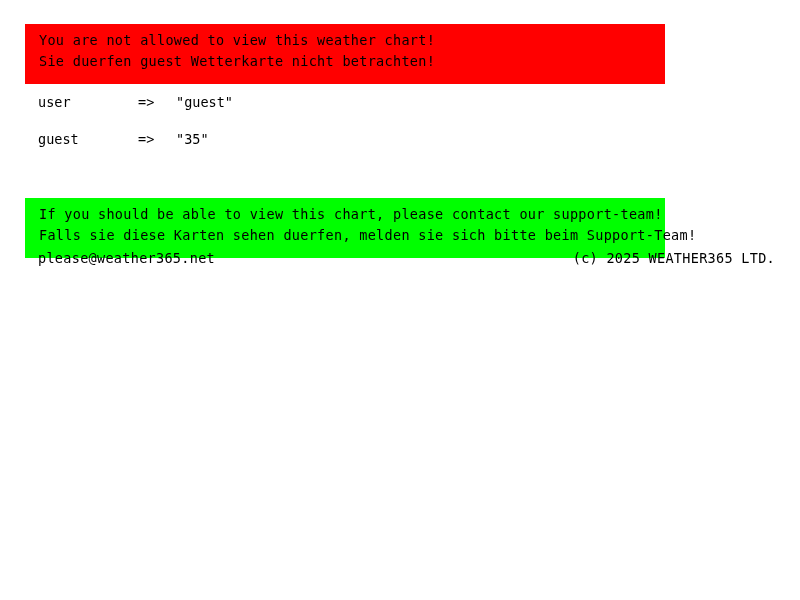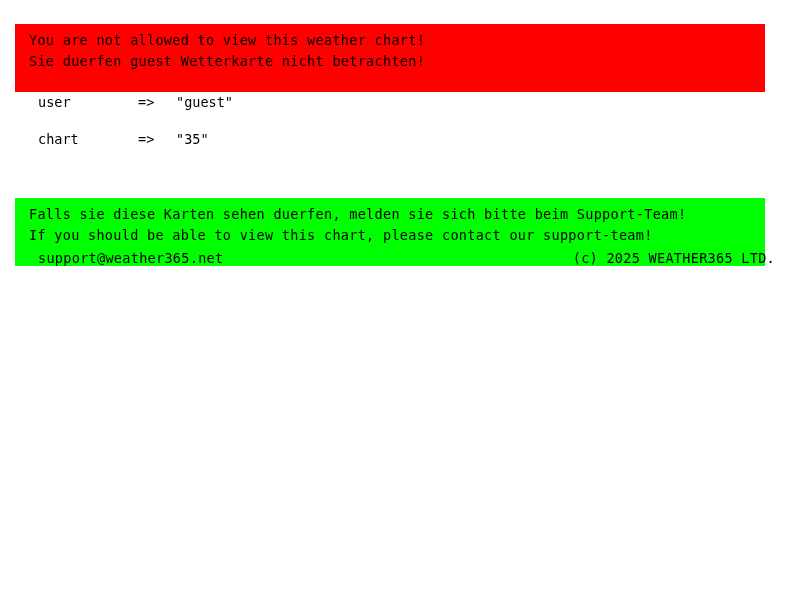--- a/index.html
+++ b/index.html
@@ -15,24 +15,24 @@
     font-size: 13.5px;
     color: #000000;
   }
   .page {
     position: relative;
     width: 800px;
     height: 600px;
   }
   .banner {
     position: absolute;
-    left: 15px;
-    width: 750px;
+    left: 25px;
+    width: 640px;
     box-sizing: border-box;
-    padding: 6px 14px 20px 14px;
+    padding: 6px 14px 12px 14px;
     line-height: 1.55;
     white-space: nowrap;
   }
   .banner-error {
     top: 24px;
     background: #ff0000;
   }
   .banner-note {
     top: 198px;
     background: #00ff00;
@@ -83,30 +83,30 @@
   </div>
 
   <table class="props">
     <tbody>
       <tr>
         <td class="key">user</td>
         <td class="arrow">=&gt;</td>
         <td class="val">"guest"</td>
       </tr>
       <tr>
-        <td class="key">chart</td>
+        <td class="key">guest</td>
         <td class="arrow">=&gt;</td>
         <td class="val">"35"</td>
       </tr>
     </tbody>
   </table>
 
   <div class="banner banner-note">
+    <span class="banner-line">If you should be able to view this chart, please contact our support-team!</span>
     <span class="banner-line">Falls sie diese Karten sehen duerfen, melden sie sich bitte beim Support-Team!</span>
-    <span class="banner-line">If you should be able to view this chart, please contact our support-team!</span>
   </div>
 
   <div class="footer">
-    <span class="footer-email">support@weather365.net</span>
+    <span class="footer-email">please@weather365.net</span>
     <span class="footer-copy">(c) 2025 WEATHER365 LTD.</span>
   </div>
 
 </div>
 
 </body></html>

